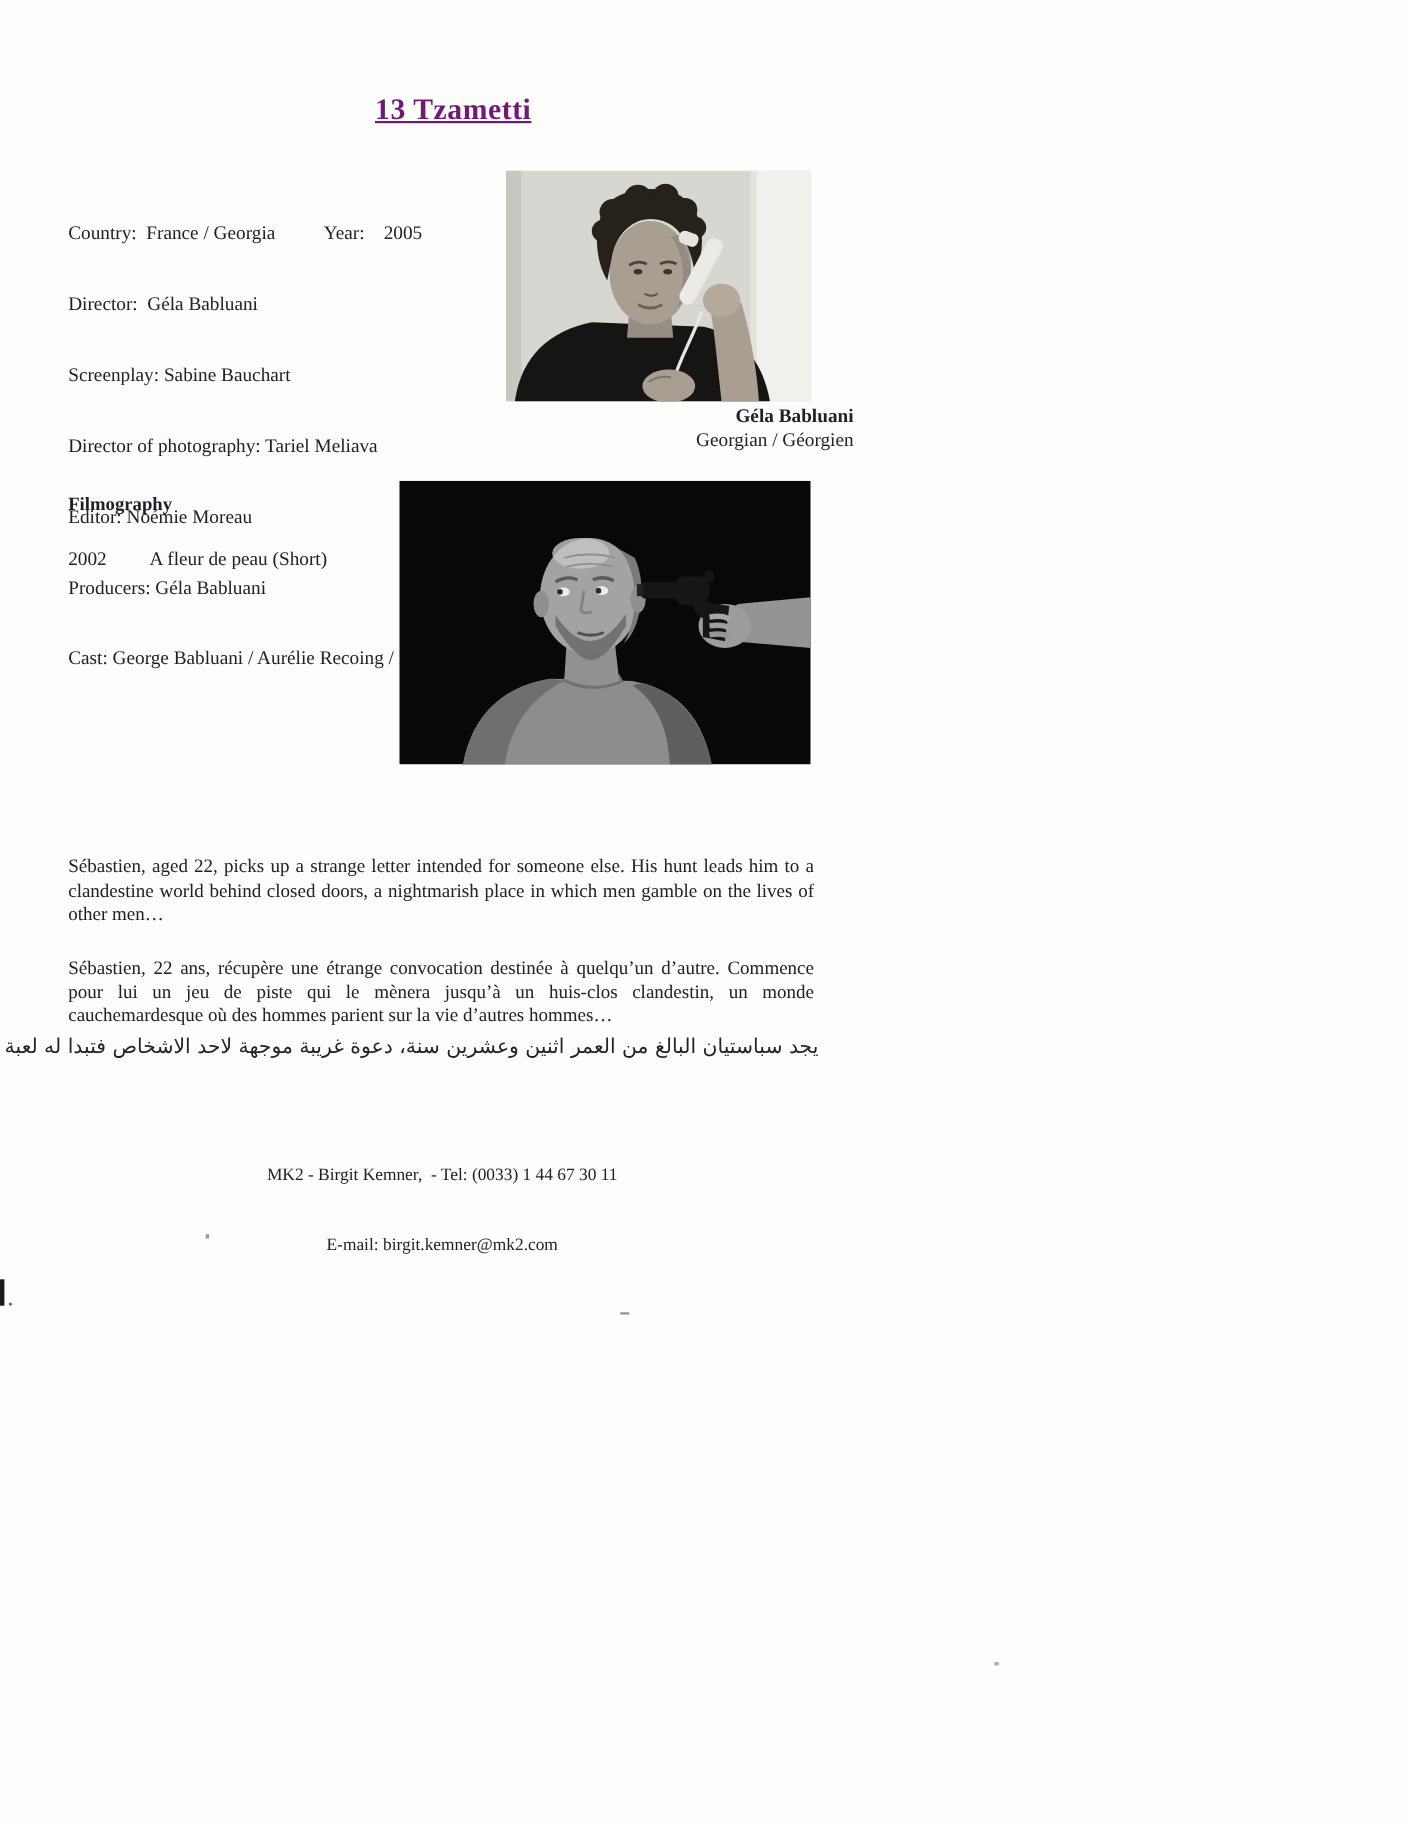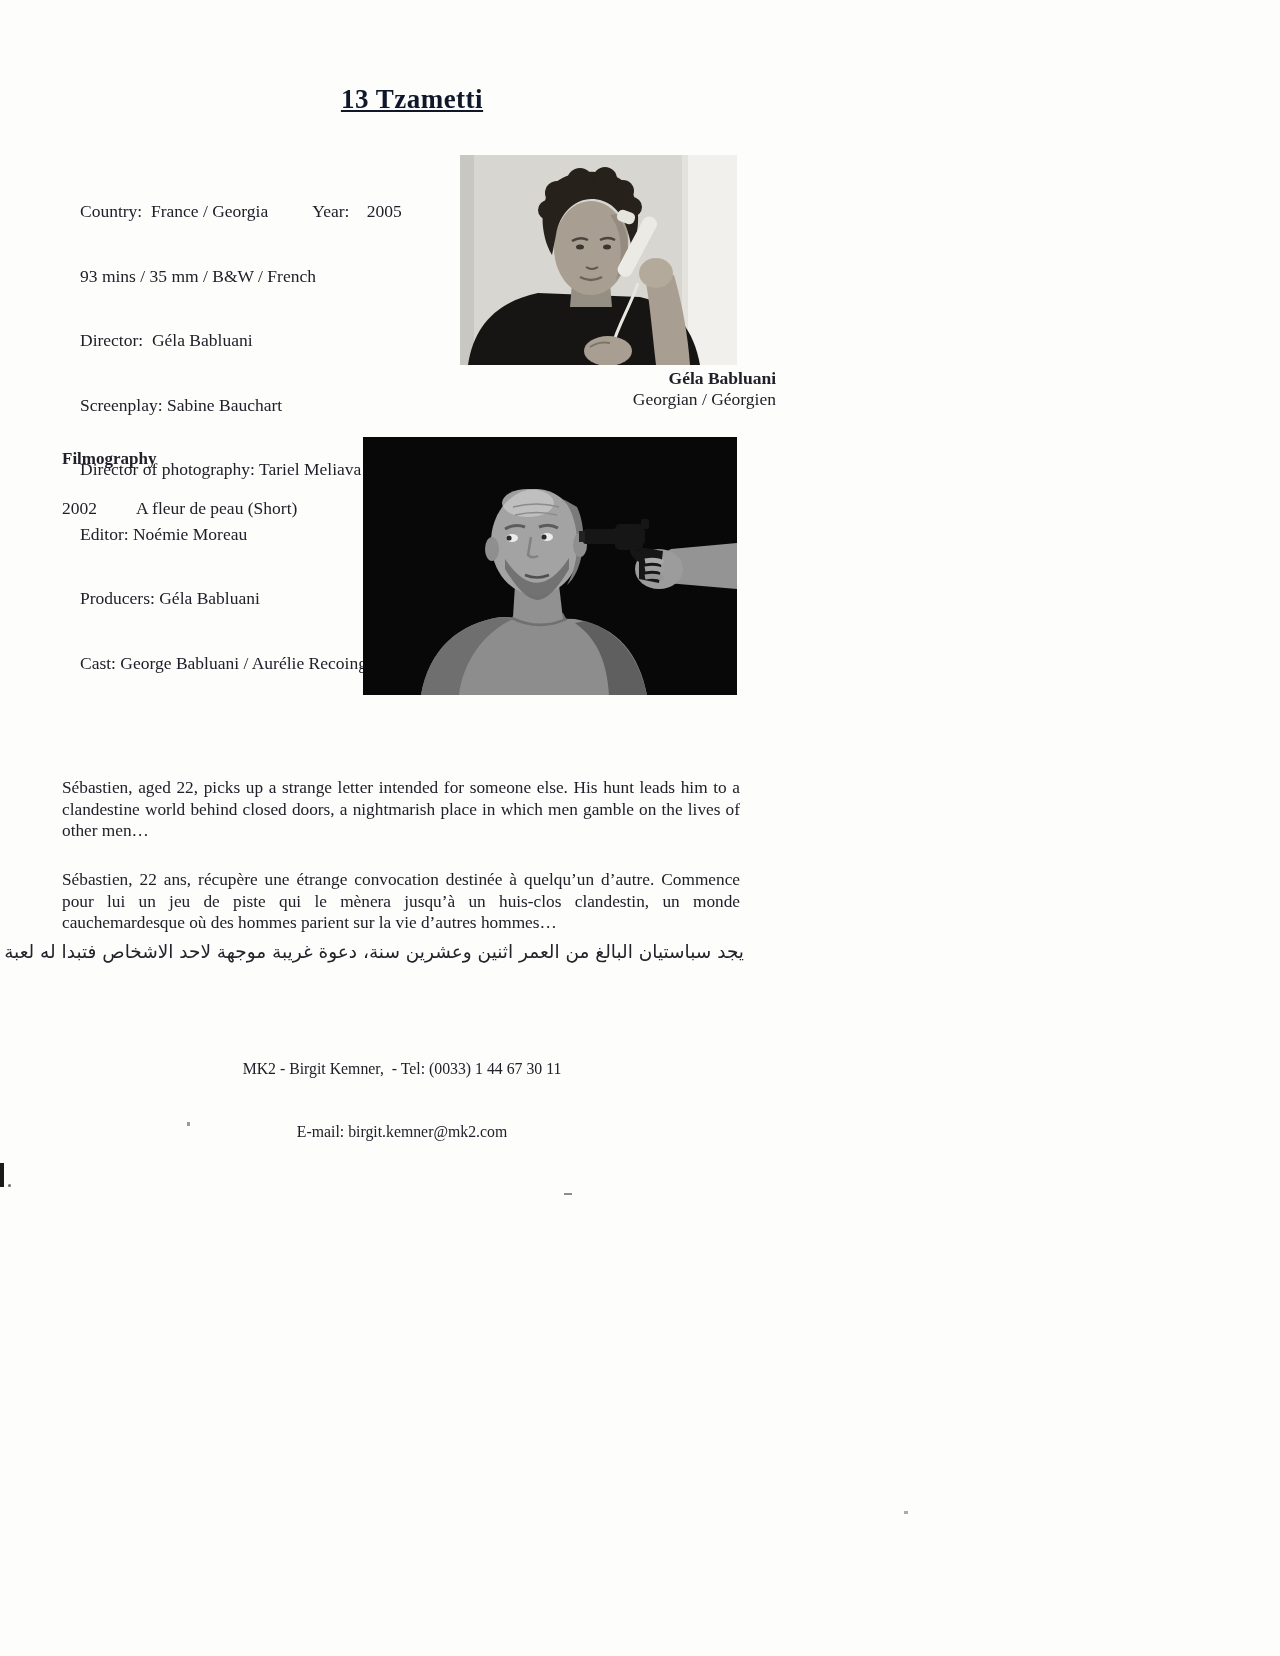--- a/index.html
+++ b/index.html
@@ -15,27 +15,27 @@
 
   
   .doc-title {
     position: absolute;
     left: 62px; top: 66px; width: 700px;
     text-align: center;
     font-size: 27px;
     font-weight: bold;
     letter-spacing: 0.5px;
     text-decoration: underline;
-    color: #0f172a;
+    color: #701a75;
   }
 
   
   .credits {
     position: absolute;
-    left: 80px; top: 158px; width: 400px;
+    left: 62px; top: 158px; width: 400px;
     font-size: 17.5px;
     line-height: 21.5px;
     white-space: pre-wrap;
   }
   .credits .row { white-space: pre-wrap; }
   .credits .year-part { margin-left: 44px; }
   .credits .indent { padding-left: 34px; }
 
   
   .photo1 {
@@ -119,21 +119,20 @@
 </style>
 </head>
 <body>
 
 <div class="page">
 
   <h1 class="doc-title">13 Tzametti</h1>
 
   <div class="credits">
     <div class="row"><span>Country:  France / Georgia</span><span class="year-part">Year:    2005</span></div>
-    <div class="row">93 mins / 35 mm / B&amp;W / French</div>
     <div class="row">Director:  Géla Babluani</div>
     <div class="row">Screenplay: Sabine Bauchart</div>
     <div class="row">Director of photography: Tariel Meliava</div>
     <div class="row">Editor: Noémie Moreau</div>
     <div class="row">Producers: Géla Babluani</div>
     <div class="row">Cast: George Babluani / Aurélie Recoing / Philippe</div>
   </div>
 
   <div class="photo1">
     <svg viewBox="0 0 277 210" xmlns="http://www.w3.org/2000/svg">

